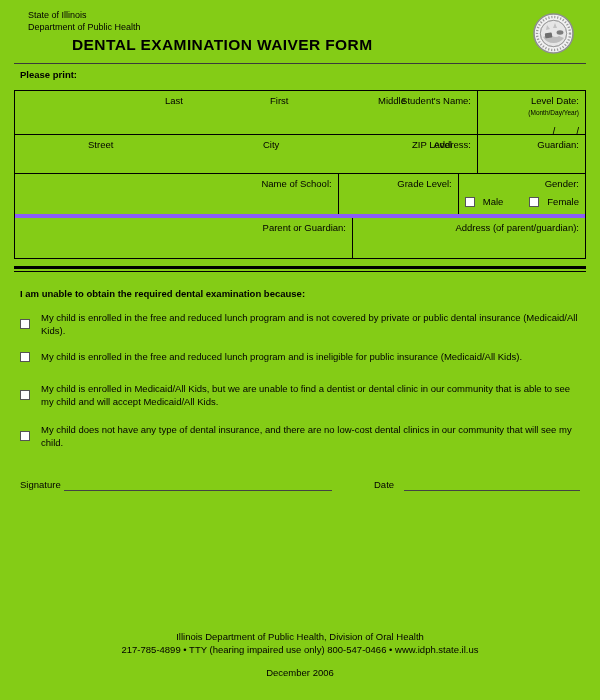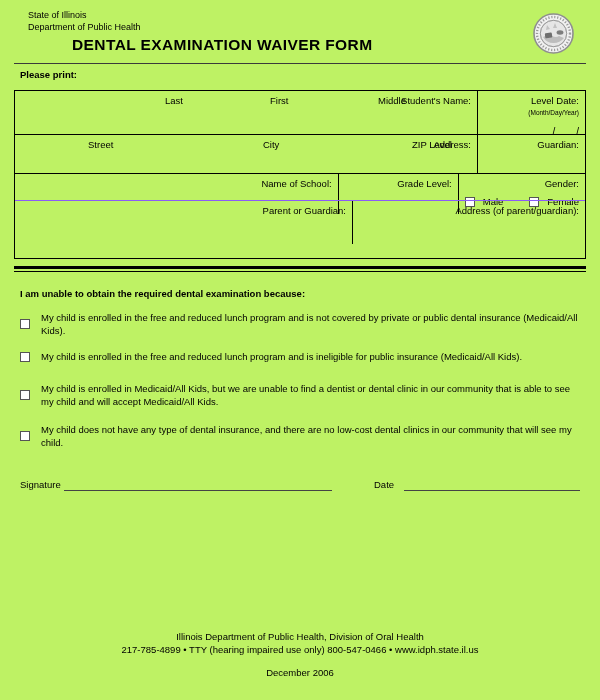--- a/index.html
+++ b/index.html
@@ -1,33 +1,33 @@
 <!DOCTYPE html>
 <html><head>
 <meta charset="utf-8">
 <style>
   * { margin:0; padding:0; box-sizing:border-box; }
   html,body { background:#fff; }
   body { width:600px; height:700px; font-family:"Liberation Sans", sans-serif; color:#000; }
-  .page { position:relative; width:600px; height:700px; background:#bef264; overflow:hidden;text-decoration:underline; }
+  .page { position:relative; width:600px; height:700px; background:#84cc16; overflow:hidden;text-decoration:underline; }
 
   
   .agency { position:absolute; left:28px; top:10px; font-size:9px; line-height:11.5px; }
   .form-title { position:absolute; left:28px; top:36px; font-size:15.5px; font-weight:bold; letter-spacing:0.4px;margin-left:44px; }
   .seal { position:absolute; left:533px; top:13px; width:41px; height:41px; }
   .head-rule { position:absolute; left:14px; top:63px; width:572px; height:0; border-top:1px solid #3a3a3a; }
   .please-print { position:absolute; left:20px; top:69px; font-size:9.5px; font-weight:bold; }
 
   
   .ftable { position:absolute; left:14px; top:90px; width:572px; height:169px; border:1px solid #000; font-size:9.5px; }
   .frow { position:absolute; left:0; right:0; display:flex;text-align:right; }
   .r1 { top:0; height:43px; }
   .r2 { top:43px; height:39px; border-top:1px solid #000000; }
   .r3 { top:82px; height:41px; border-top:1px solid #000; }
-  .r4 { top:109px; height:44px; border-top:1px solid #8b5cf6; }
+  .r4 { top:123px; height:44px; border-top:4px solid #8b5cf6; }
   .cell { position:relative; padding:4px 6px; }
   .cell + .cell { border-left:1px solid #000; }
   .cA1 { width:462px; }
   .cB1 { flex:1; }
   .cA3 { width:337px; }
   .cB3 { width:125px; }
   .cC3 { flex:1; }
   .sub { position:absolute; top:4px; font-size:9.5px; }
   .fmt { font-size:6.5px; letter-spacing:0; }
   .slashes { margin-top:9px; padding-left:24px; font-size:10px; }

